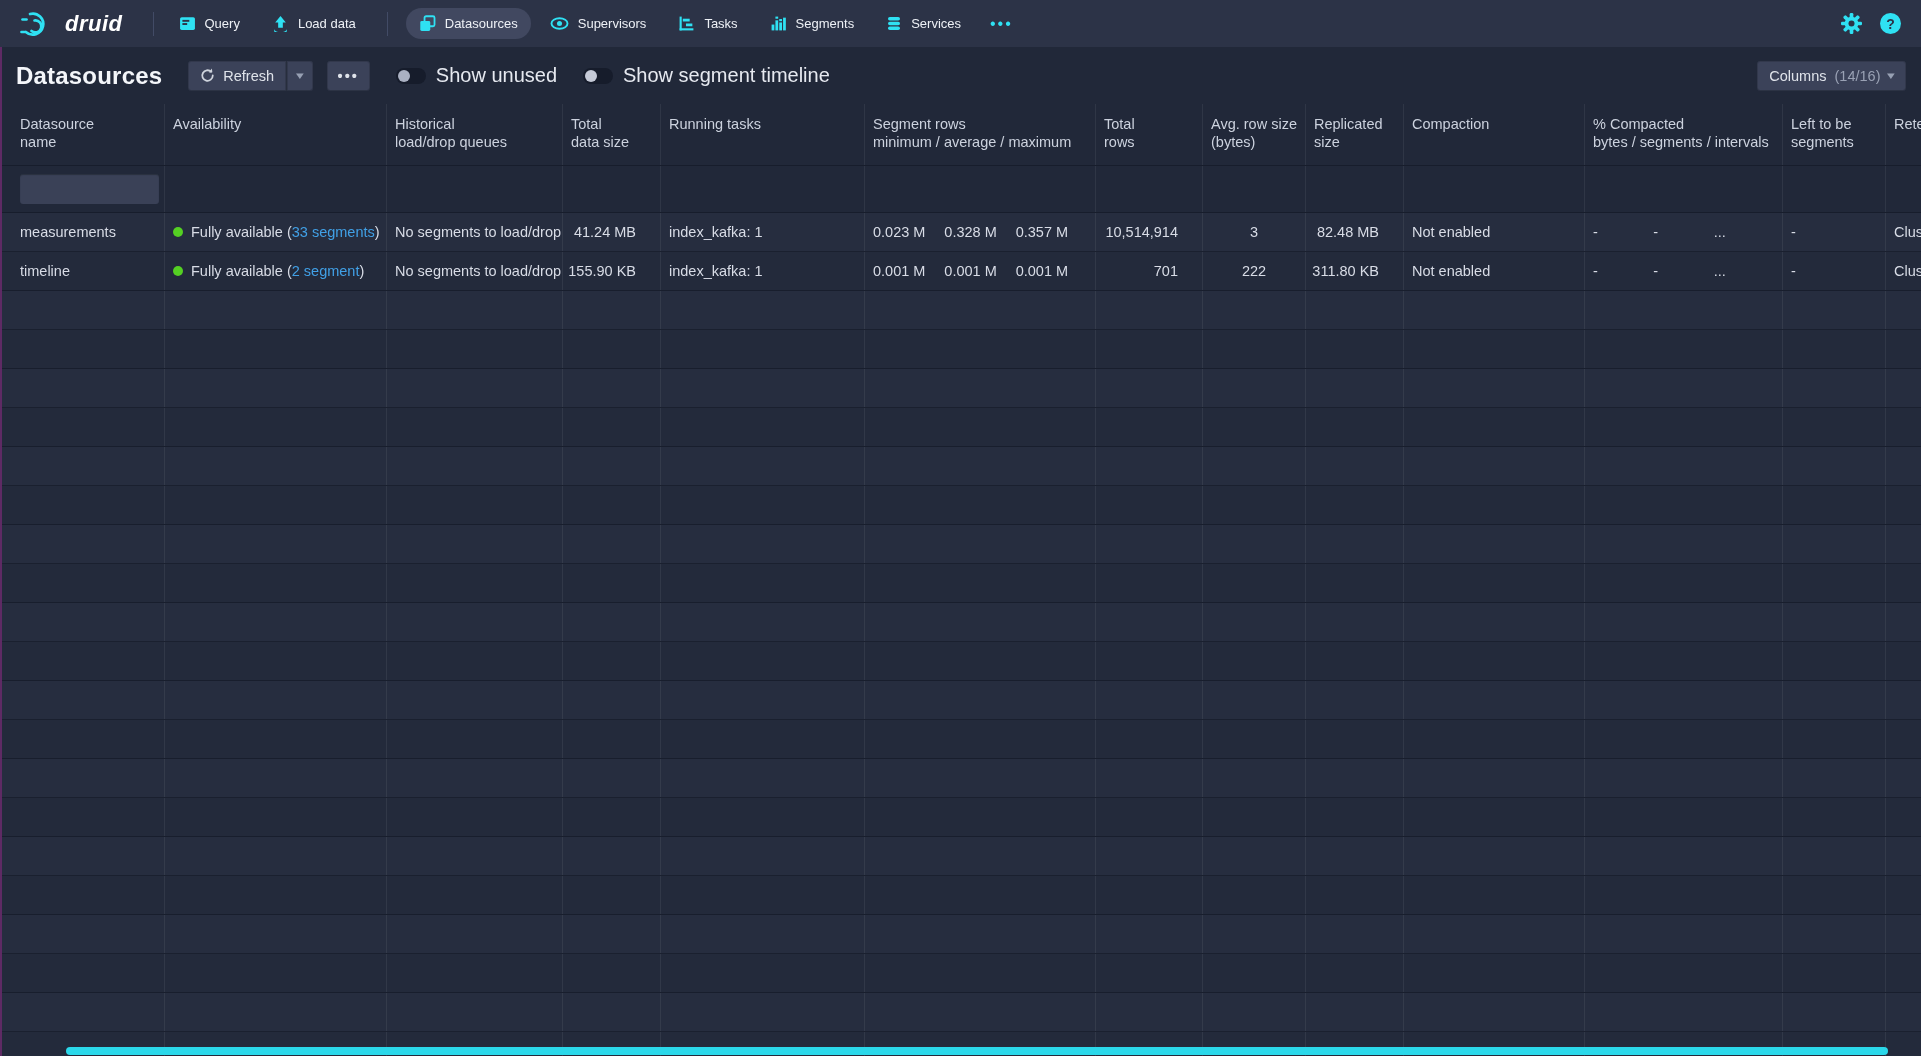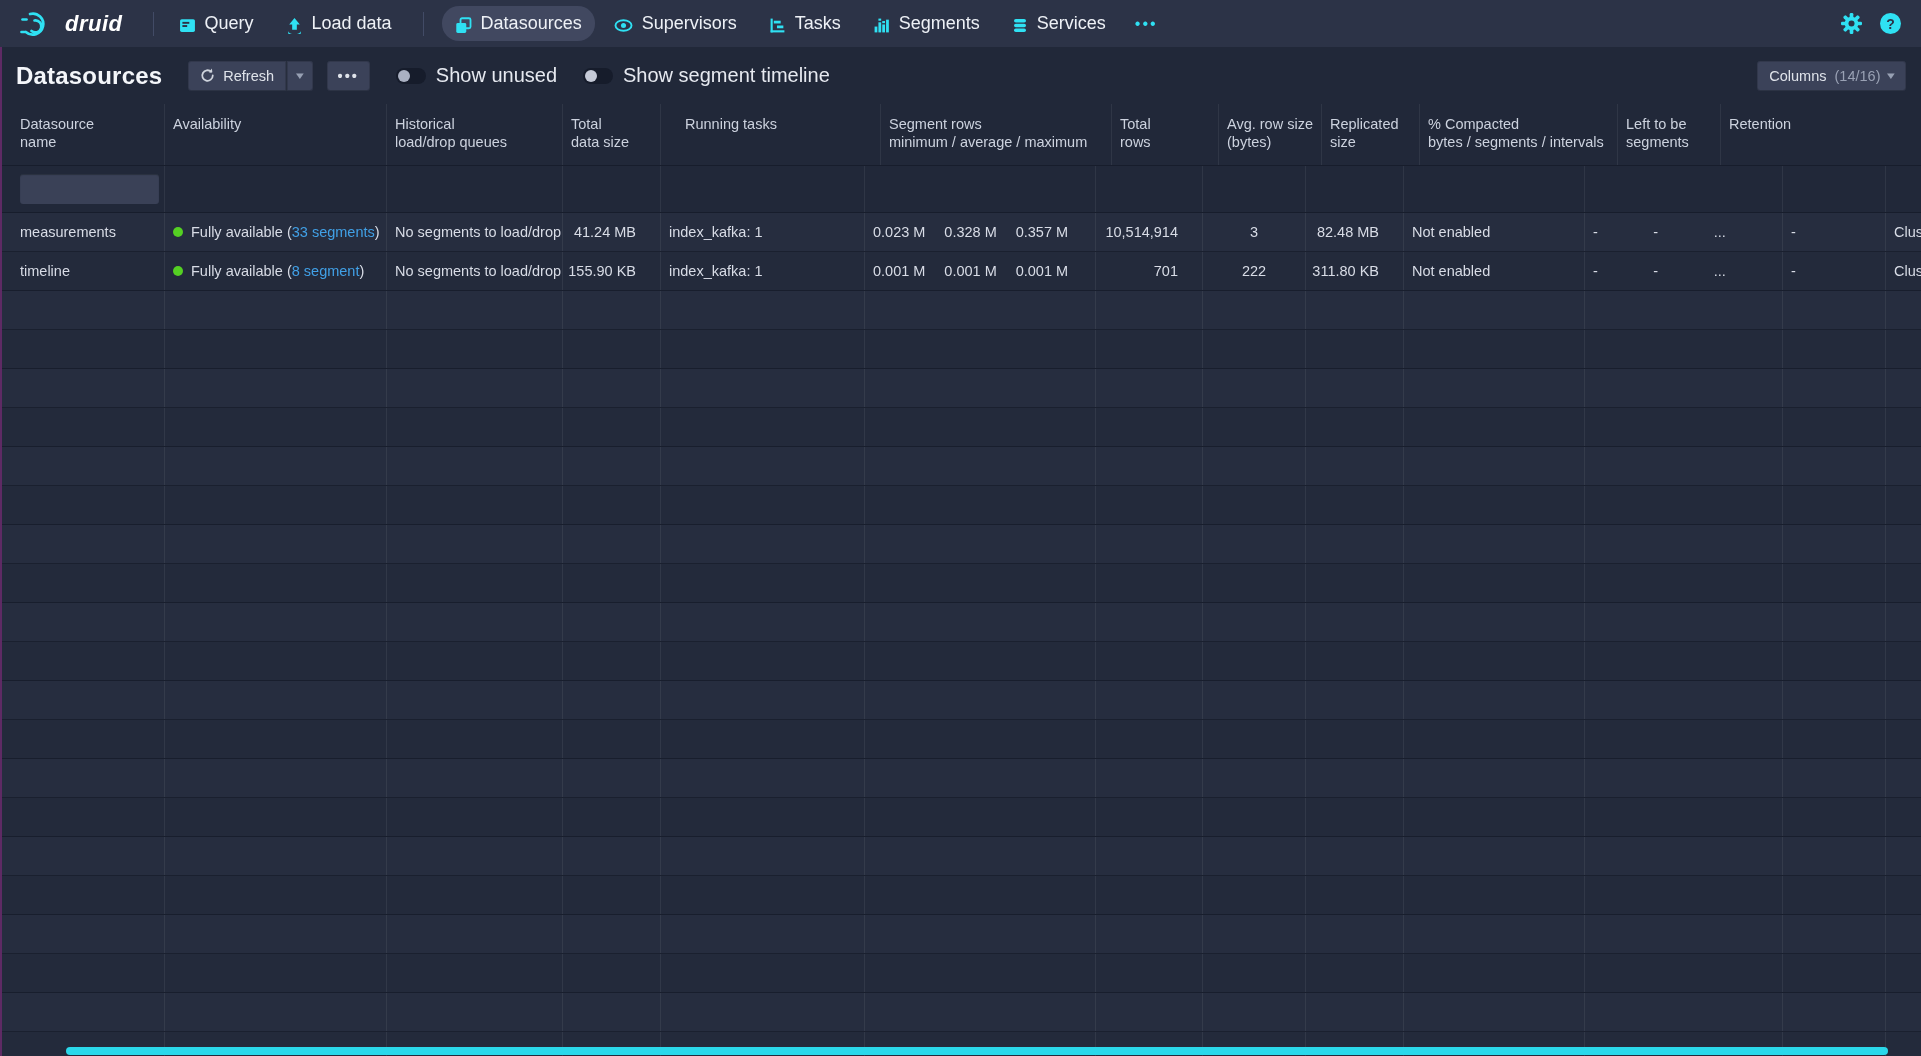--- a/index.html
+++ b/index.html
@@ -22,22 +22,22 @@
   html,body{width:1921px;height:1056px;overflow:hidden;background:var(--page-bg);
     font-family:"Liberation Sans",sans-serif;color:var(--text);font-size:14.5px}
 
   
   .nav{height:47px;background:var(--nav-bg);display:flex;align-items:center;
     padding:0 20px 0 20px;box-shadow:0 1px 0 rgba(0,0,0,.35)}
   .brand{display:flex;align-items:center;gap:9px;margin-right:18px;cursor:pointer}
   .brand-name{font-size:22px;font-style:italic;font-weight:bold;color:#fff;letter-spacing:.5px}
   .nav-divider{width:1px;height:24px;background:#424b66;margin:0 12px}
   .nav-items{display:flex;align-items:center;gap:6px}
-  .nav-item{display:flex;align-items:flex-end;gap:9px;padding:7px 13px;border-radius:17px;
-    color:#eef1f6;font-size:18px;cursor:pointer;white-space:nowrap}
+  .nav-item{display:flex;align-items:center;gap:9px;padding:7px 13px;border-radius:17px;
+    color:#eef1f6;font-size:13px;cursor:pointer;white-space:nowrap}
   .nav-item.active{background:#414860}
   .nav-more{padding:7px 10px;color:var(--cyan);font-size:16px;letter-spacing:2px;cursor:pointer}
   .nav-right{margin-left:auto;display:flex;align-items:center;gap:18px}
   .icon{display:inline-flex;flex:none}
 
   
   .view-header{height:57px;display:flex;align-items:center;padding:0 15px 0 16px;background:var(--page-bg)}
   .view-title{font-size:24px;font-weight:bold;color:var(--white);margin-right:26px;letter-spacing:.2px}
   .btn{background:var(--btn);border:none;color:#dfe3ea;font-size:14.5px;height:30px;
     display:inline-flex;align-items:center;gap:8px;padding:0 12px;cursor:pointer;
@@ -262,21 +262,21 @@
           <div>Historical</div>
           <div>load/drop queues</div>
         </div>
       </div>
       <div class="cell" style="width: 98px;">
         <div class="hlines">
           <div>Total</div>
           <div>data size</div>
         </div>
       </div>
-      <div class="cell" style="width: 204px; margin-left: 16px;">
+      <div class="cell" style="width: 204px;">
         <div class="hlines">
           <div>Running tasks</div>
         </div>
       </div>
       <div class="cell" style="width: 231px;">
         <div class="hlines">
           <div>Segment rows</div>
           <div>minimum / average / maximum</div>
         </div>
       </div>
@@ -289,20 +289,25 @@
       <div class="cell" style="width: 103px;">
         <div class="hlines">
           <div>Avg. row size</div>
           <div>(bytes)</div>
         </div>
       </div>
       <div class="cell" style="width: 98px;">
         <div class="hlines">
           <div>Replicated</div>
           <div>size</div>
+        </div>
+      </div>
+      <div class="cell" style="width: 181px;">
+        <div class="hlines">
+          <div>Compaction</div>
         </div>
       </div>
       <div class="cell" style="width: 198px;">
         <div class="hlines">
           <div>% Compacted</div>
           <div>bytes / segments / intervals</div>
         </div>
       </div>
       <div class="cell" style="width: 103px;">
         <div class="hlines">
@@ -364,21 +369,21 @@
           </span>
         </div>
         <div class="cell" style="width: 103px;">-</div>
         <div class="cell" style="width: 220px;">Cluster default</div>
       </div>
       <div class="trow drow even">
         <div class="cell name-cell" style="width: 165px; padding-left: 20px;">timeline</div>
         <div class="cell" style="width: 222px;">
           <span class="dot"></span>
           <span>Fully available (</span>
-          <a class="seg-link">8 segment</a>
+          <a class="seg-link">2 segment</a>
           <span>)</span>
         </div>
         <div class="cell" style="width: 176px;">No segments to load/drop</div>
         <div class="cell al-right" style="width: 98px;">155.90 KB</div>
         <div class="cell" style="width: 204px;">index_kafka: 1</div>
         <div class="cell" style="width: 231px;">
           <span class="tri">
             <span>0.001 M</span>
             <span>0.001 M</span>
             <span>0.001 M</span>

